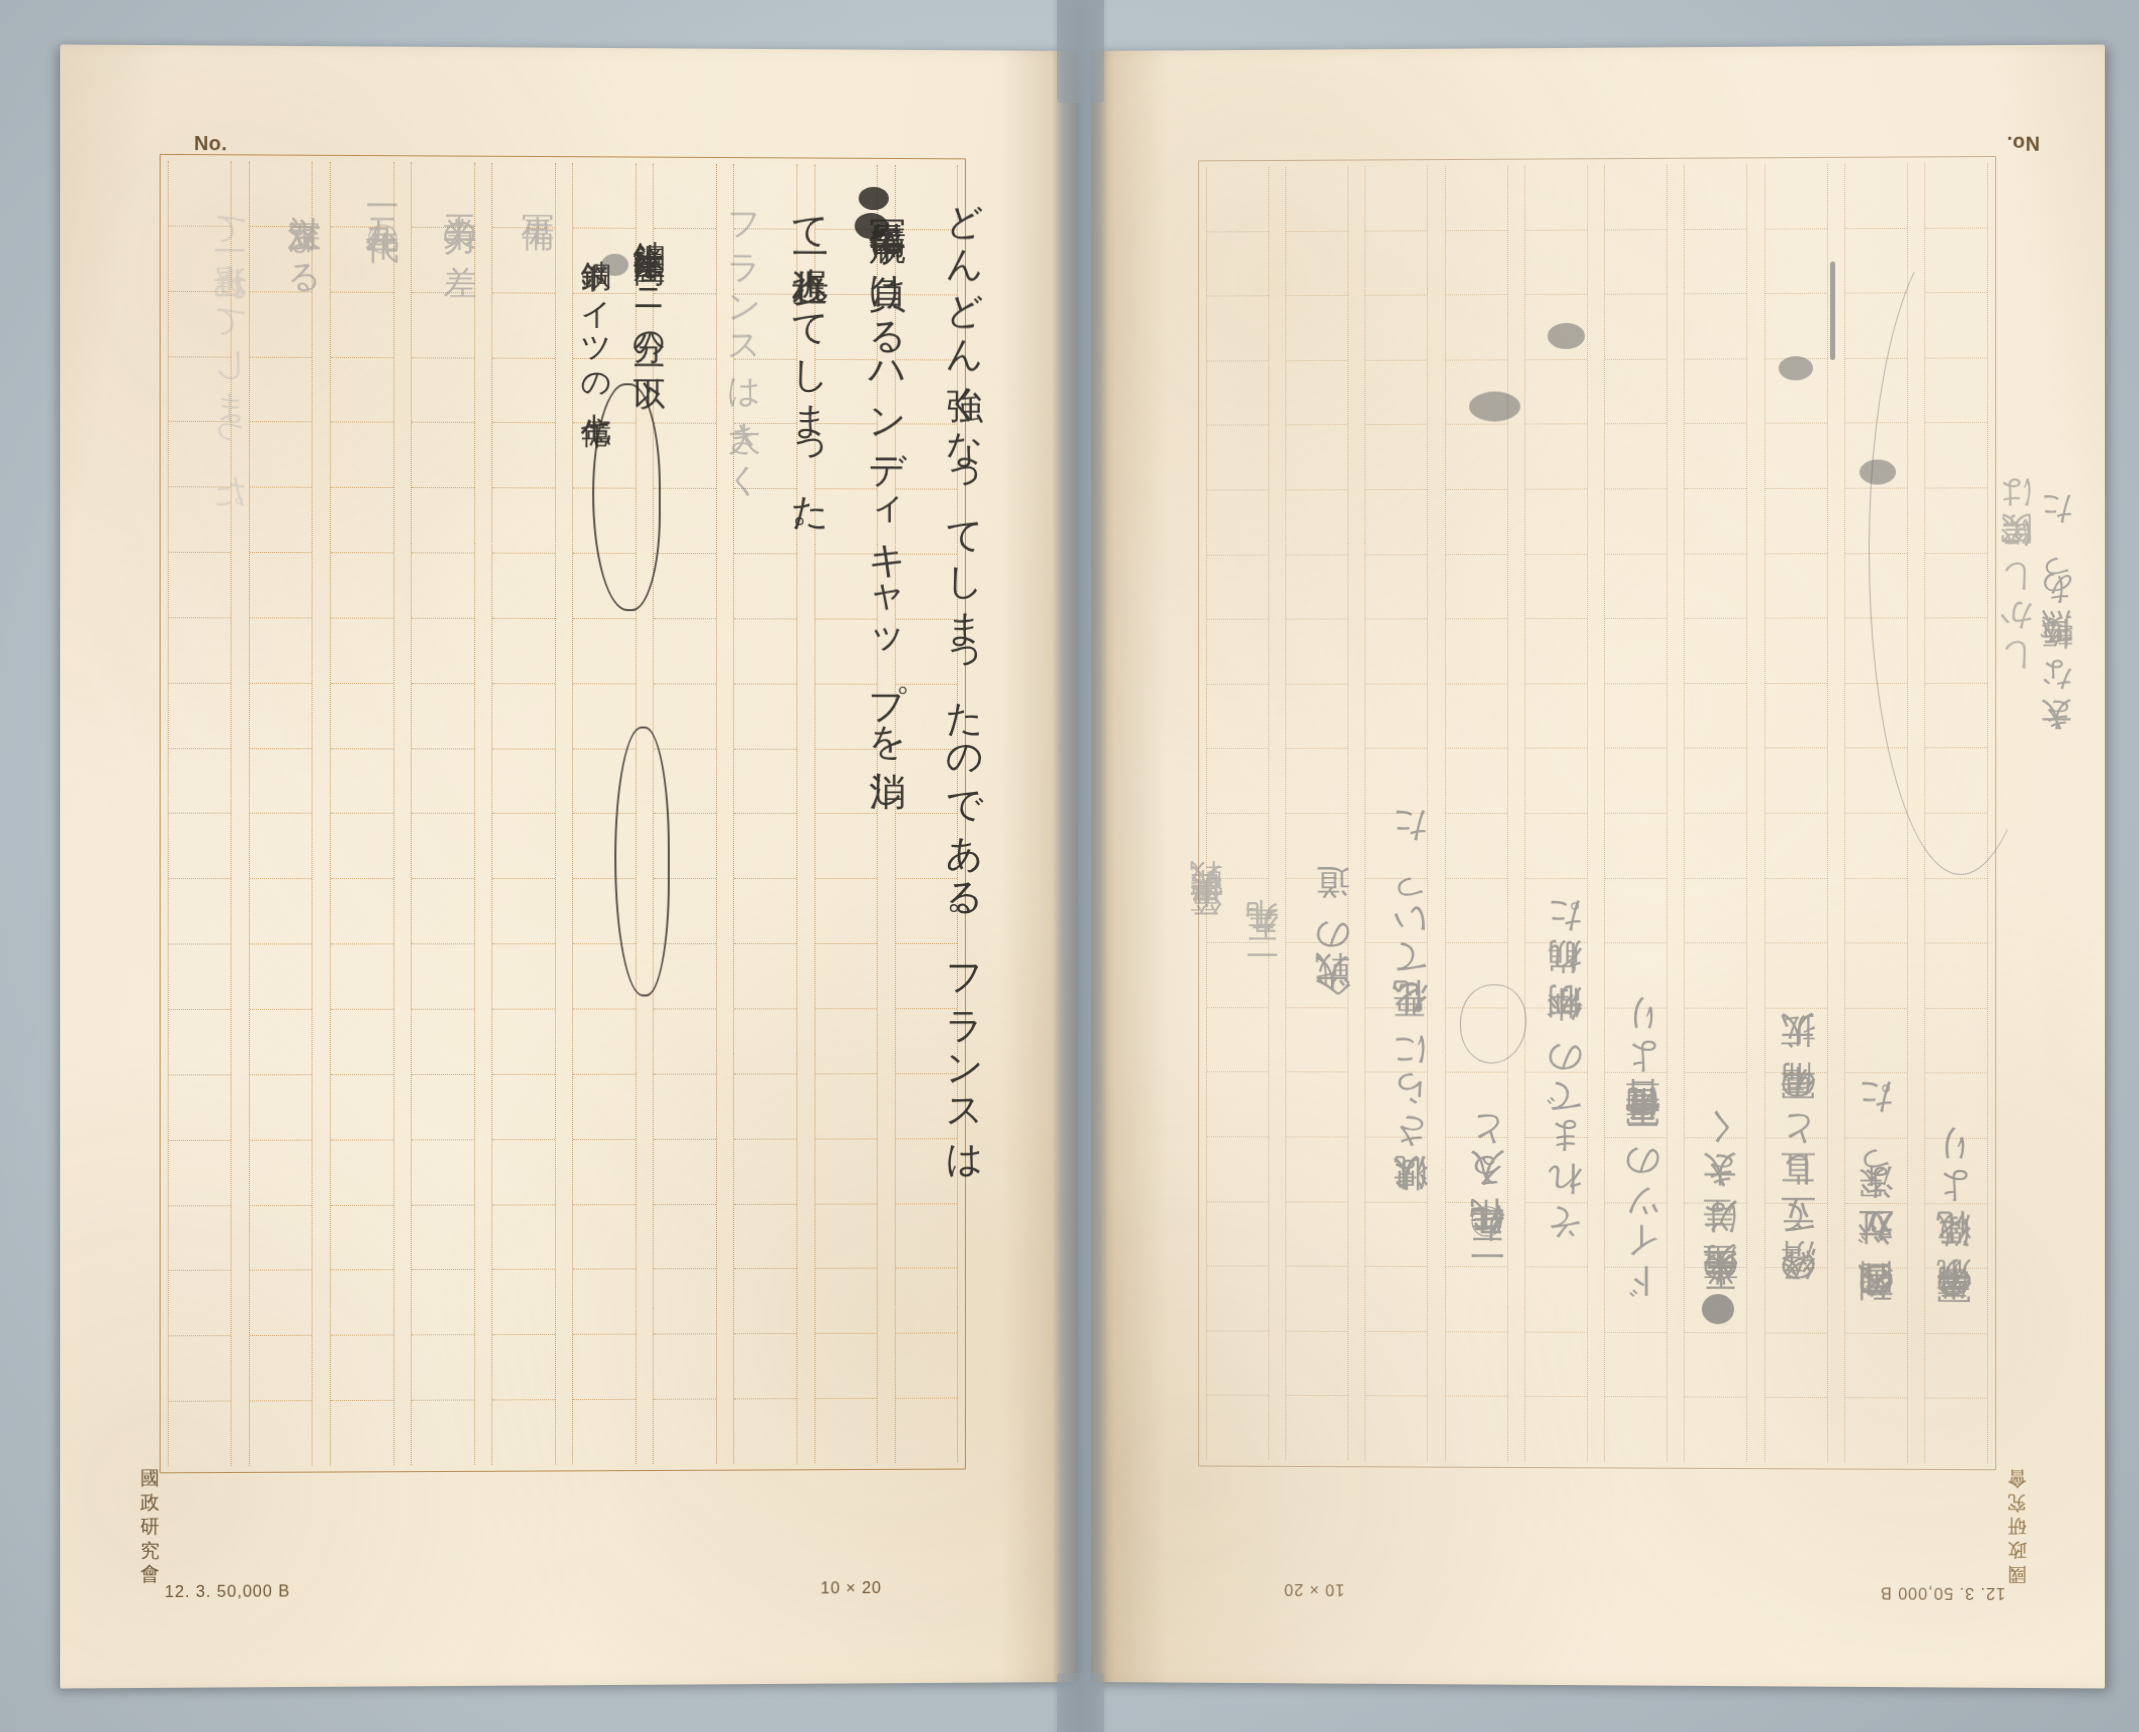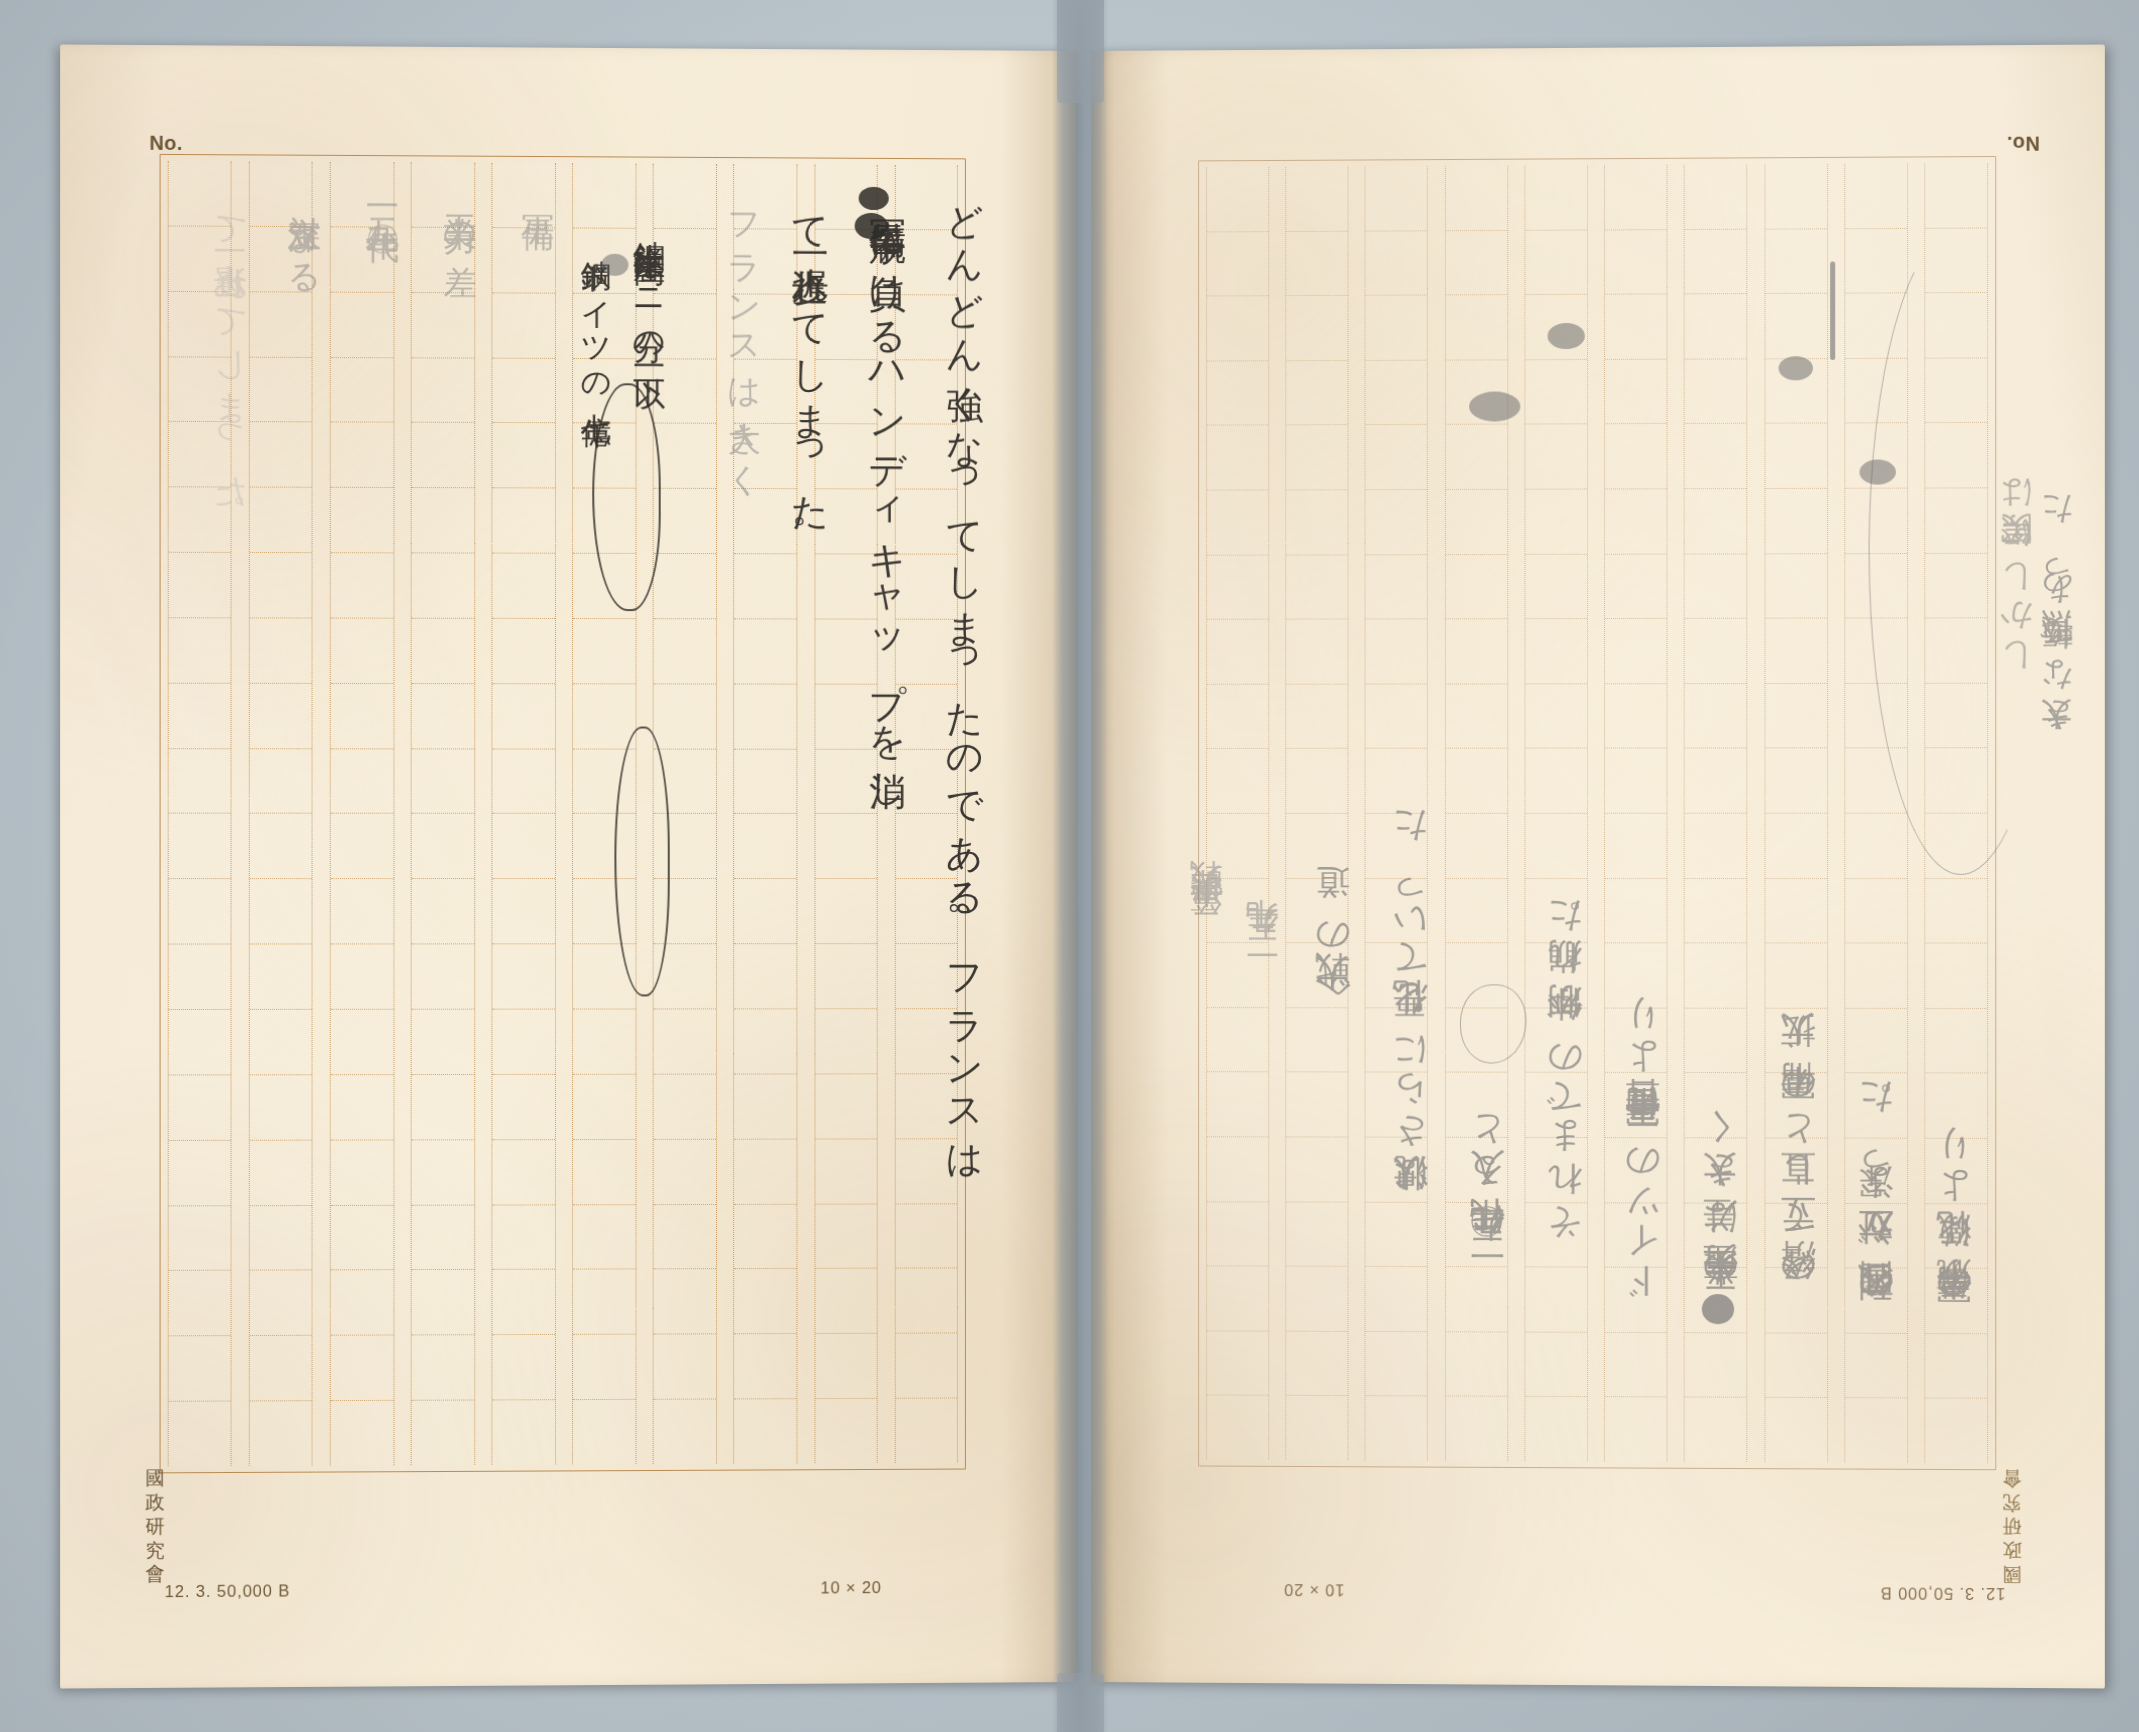--- a/index.html
+++ b/index.html
@@ -143,20 +143,21 @@
     position: absolute;
     inset: 0;
   }
 
   .no-label {
     position: absolute;
     font-size: 19.7px;
     font-weight: bold;
     color: #6d5536;
     letter-spacing: 0.4px;
+    margin-left: 44px;
   }
   #no-left  { left: 88px; top: 86px; }
   #no-right { right: 64px; top: 86px; transform: rotate(180deg); }
 
   .grid-frame {
     position: absolute;
     border: 1.3px solid #b98b52;
     border-radius: 0.9px;
     box-sizing: border-box;
   }
@@ -216,21 +217,21 @@
   #foot-right-size { right: 753px; bottom: 84px; transform: rotate(180deg); color:#8a7354; }
 
   .vert-publisher {
     position: absolute;
     left: 79px;
     bottom: 101px;
     width: 30px;
     font-size: 19px;
     line-height: 1.25;
     color: #6c5536;
-    text-align: center;
+    text-align: left;
     letter-spacing: 0.9px;
   }
   #publisher-right {
     left: auto;
     right: 77px;
     bottom: 101px;
     color: #93794f;
     transform: rotate(180deg);
   }
 

